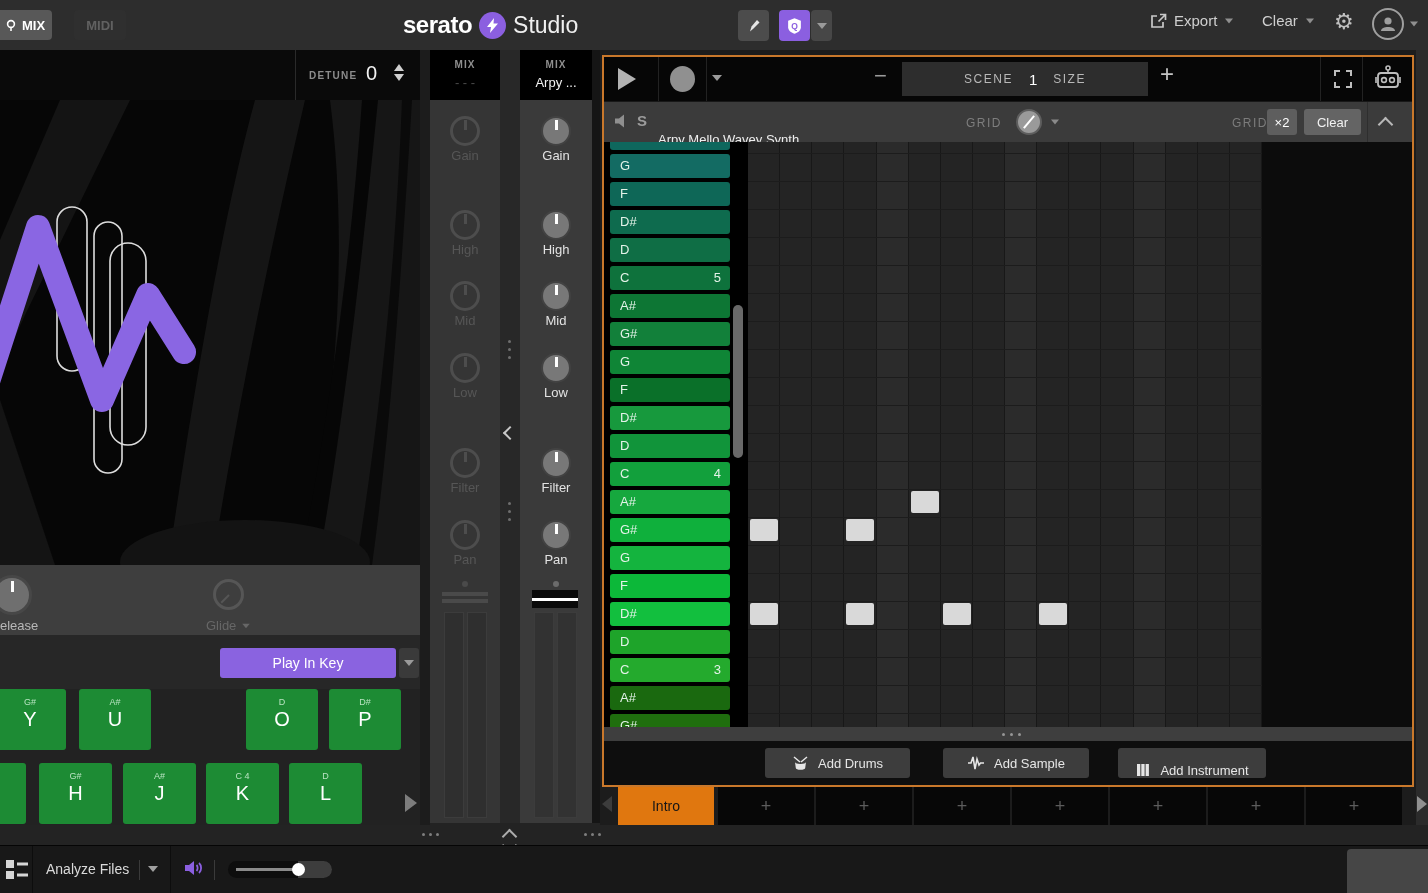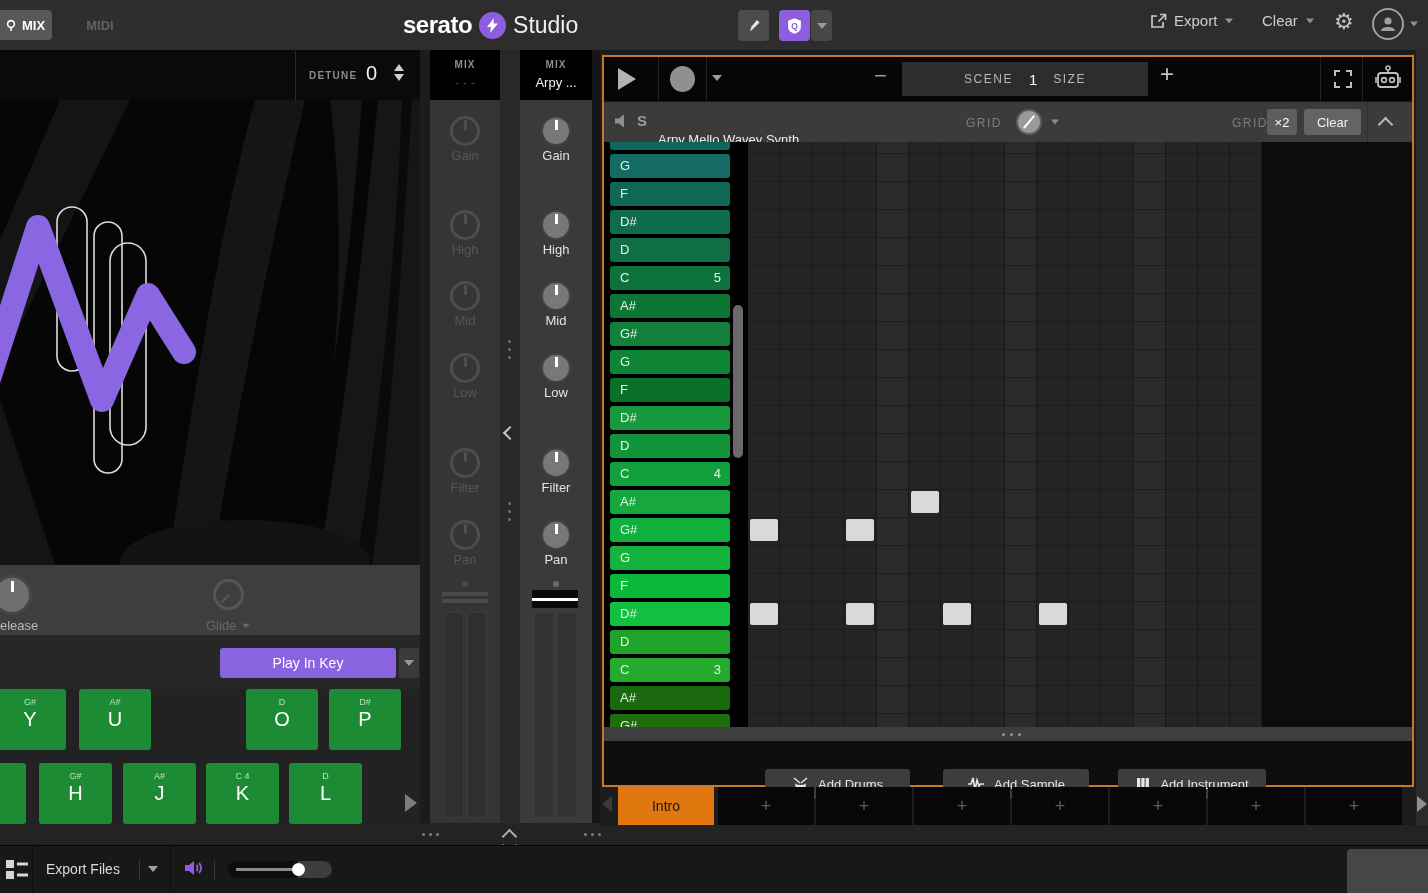--- a/index.html
+++ b/index.html
@@ -116,22 +116,22 @@
   .gcol.accent{background:#2b2b2b;}
   #grid::after{content:"";position:absolute;left:0;top:0;width:100%;height:100%;
     background-image:repeating-linear-gradient(to bottom,#1c1c1c 0 1px,transparent 1px 28px);
     background-position:0 11px;pointer-events:none;}
   .nblock{position:absolute;width:28px;height:22px;background:#d9d9d9;border-radius:2px;z-index:3;}
   #grid-dark{left:658px;top:0;width:150px;height:585px;background:#0c0c0c;}
   #hscroll{left:0;top:670px;width:808px;height:14px;background:#3e3e3e;}
   #hscroll .hdots{position:absolute;left:398px;top:6px;display:flex;gap:5px;}
   #hscroll .hdots i{width:3px;height:3px;border-radius:50%;background:#969696;}
   #addrow{left:0;top:684px;width:808px;height:44px;background:#0e0e0e;}
-  .add-btn{position:absolute;top:7px;height:30px;background:#3d3d3d;border-radius:3px;display:flex;align-items:center;justify-content:center;gap:9px;color:#e6e6e6;font-size:13px;margin-top:21px;}
-  #add-drums{left:161px;width:145px;} #add-sample{left:339px;width:146px;} #add-instr{left:514px;width:148px;}
+  .add-btn{position:absolute;top:7px;height:30px;background:#3d3d3d;border-radius:3px;display:flex;align-items:center;justify-content:center;gap:9px;color:#e6e6e6;font-size:13px;}
+  #add-drums{left:161px;width:145px;} #add-sample{left:339px;width:146px;} #add-instr{left:514px;width:148px;align-items:flex-end;}
   
   #tab-arrow-left{left:602px;top:796px;width:0;height:0;border-top:8px solid transparent;border-bottom:8px solid transparent;border-right:10px solid #3c3c3c;}
   #intro-tab{left:618px;top:787px;width:96px;height:38px;background:#e0770f;display:flex;align-items:center;justify-content:center;color:#161616;font-size:14px;}
   .ptab{position:absolute;top:787px;width:96px;height:38px;background:#070707;display:flex;align-items:center;justify-content:center;color:#5c5c5c;font-size:18px;}
   #tab-arrow-right{left:1417px;top:796px;width:0;height:0;border-top:8px solid transparent;border-bottom:8px solid transparent;border-left:10px solid #909090;z-index:6;}
   #right-strip{left:1416px;top:50px;width:12px;height:775px;background:#2b2b2b;}
   
   #band{left:0;top:825px;width:1428px;height:20px;background:#232323;z-index:4;}
   .hdots2{position:absolute;top:8px;display:flex;gap:4px;}
   .hdots2 i{width:3px;height:3px;border-radius:50%;background:#7e7e7e;}
@@ -633,21 +633,21 @@
 <div id="bottombar" class="abs">
   <div id="crates-icon" class="abs">
     <svg width="24" height="24" viewBox="0 0 24 24">
       <rect x="1" y="2" width="8" height="8" fill="#d6d6d6"></rect>
         <rect x="12" y="4.5" width="11" height="3" fill="#d6d6d6"></rect>
       <rect x="1" y="13" width="8" height="8" fill="#d6d6d6"></rect>
         <rect x="12" y="15.5" width="11" height="3" fill="#d6d6d6"></rect>
     </svg>
   </div>
   <div class="bvdiv" style="left:32px;"></div>
-  <div id="analyze-label" class="abs">Export Files</div>
+  <div id="analyze-label" class="abs">Analyze Files</div>
   <div class="bvdiv-s" style="left:139px;"></div>
   <div id="analyze-caret" class="abs caret" style="border-top-color:#a0a0a0;"></div>
   <div class="bvdiv" style="left:170px;"></div>
   <div id="vol-speaker" class="abs">
     <svg width="20" height="18" viewBox="0 0 20 18">
       <polygon points="1,6 5,6 10,2 10,16 5,12 1,12" fill="#8b5fe0"></polygon>
       <path d="M12.5 6 C14 7.5 14 10.5 12.5 12" fill="none" stroke="#8b5fe0" stroke-width="1.8"></path>
       <path d="M15 4 C17.8 6.5 17.8 11.5 15 14" fill="none" stroke="#8b5fe0" stroke-width="1.8"></path>
     </svg>
   </div>

